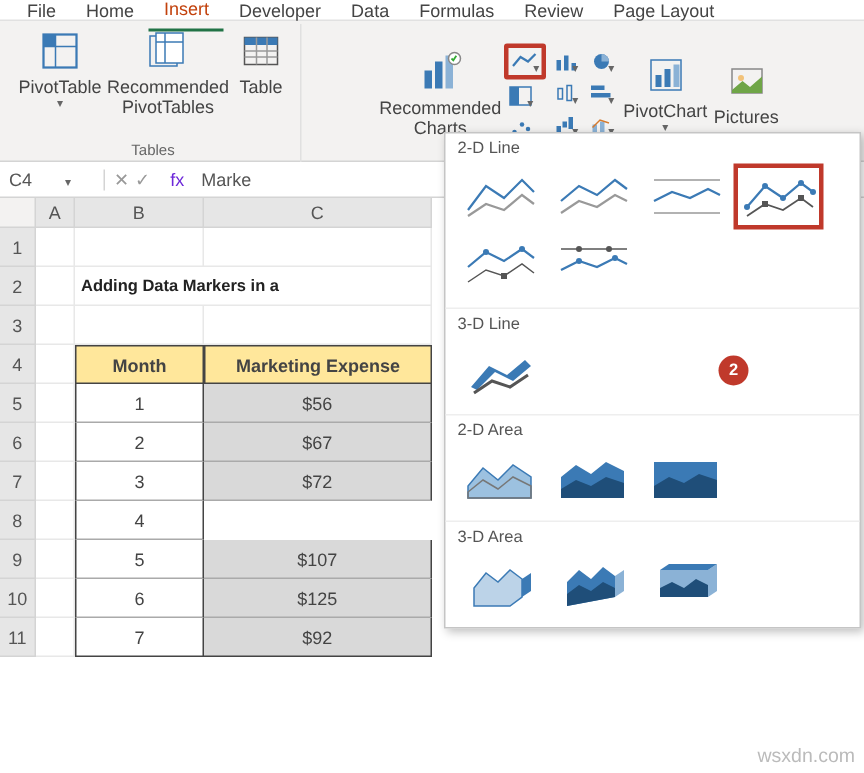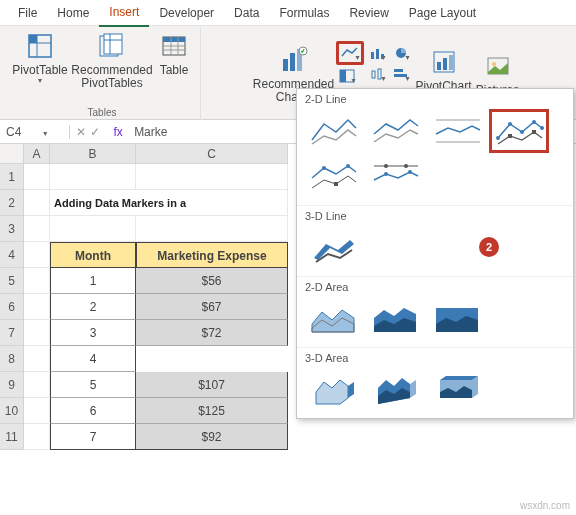--- a/index.html
+++ b/index.html
@@ -1,17 +1,17 @@
 <!DOCTYPE html>
 <html><head>
 <meta charset="utf-8">
 <style>
   * { box-sizing: border-box; }
   body { margin: 0; font-family: "Segoe UI", Arial, sans-serif; font-size: 12px; background: #fff; width: 576px; height: 515px; overflow: hidden; position: relative; color: #444; }
-  .ribbon-tabs { display: flex; align-items: center; height: 26px; background: #fff; padding: 0 8px; border-bottom: 1px solid #e1e1e1; }
+  .ribbon-tabs { display: flex; align-items: center; height: 14px; background: #fff; padding: 0 8px; border-bottom: 1px solid #e1e1e1; }
   .ribbon-tabs .tab { padding: 0 10px; line-height: 26px; cursor: pointer; color: #444; }
   .ribbon-tabs .tab.active { color: #c2410c; border-bottom: 2px solid #217346; font-weight: 500; }
   .ribbon { display: flex; background: #f3f2f1; height: 94px; border-bottom: 1px solid #d4d4d4; padding: 2px 4px 0; }
   .group { display: flex; flex-direction: column; align-items: center; border-right: 1px solid #e0e0e0; padding: 0 4px; height: 92px; }
   .group-btns { display: flex; align-items: flex-start; flex: 1; }
   .bigbtn { display: flex; flex-direction: column; align-items: center; width: 64px; padding: 2px; cursor: pointer; text-align: center; line-height: 1.1; }
   .bigbtn.sm { width: 44px; }
   .bigbtn.med { width: 80px; }
   .bigbtn .ic { width: 32px; height: 32px; margin-bottom: 2px; display: flex; align-items: center; justify-content: center; }
   .group-label { font-size: 10px; color: #666; text-align: center; padding: 1px 0 2px; }
@@ -41,21 +41,21 @@
   .title-cell { font-weight: bold; color: #222; font-size: 11px; }
   .th-cell { background: #ffe79b; font-weight: bold; text-align: center; border: 1px solid #444 !important; }
   .td-month { text-align: center; border-left: 1px solid #444; border-right: 1px solid #444; border-bottom: 1px solid #aaa; }
   .td-exp { text-align: center; background: #d9d9d9; border-right: 1px solid #444; border-bottom: 1px solid #aaa; }
   
   .chart-dd { position: absolute; top: 88px; left: 296px; width: 278px; background: #fff; border: 1px solid #c5c5c5; box-shadow: 2px 2px 6px rgba(0,0,0,0.25); font-size: 11px; color: #444; }
   .chart-dd .sec-title { padding: 4px 8px 2px; color: #555; font-weight: 500; }
   .chart-dd .sec { display: flex; flex-wrap: wrap; gap: 2px; padding: 2px 6px 6px; border-bottom: 1px solid #eee; }
   .thumb { width: 60px; height: 44px; border: 1px solid transparent; display: flex; align-items: center; justify-content: center; cursor: pointer; position: relative; }
   .thumb.hl { border: 3px solid #c0392b; }
-  .watermark { position: absolute; right: 6px; bottom: 4px; font-size: 10px; color: #bbb; margin-top: 13px; }
+  .watermark { position: absolute; right: 6px; bottom: 4px; font-size: 13px; color: #bbb; margin-top: 13px; }
 </style>
 </head>
 <body>
 
 <div class="ribbon-tabs">
   <div class="tab">File</div>
   <div class="tab">Home</div>
   <div class="tab active">Insert</div>
   <div class="tab">Developer</div>
   <div class="tab">Data</div>

